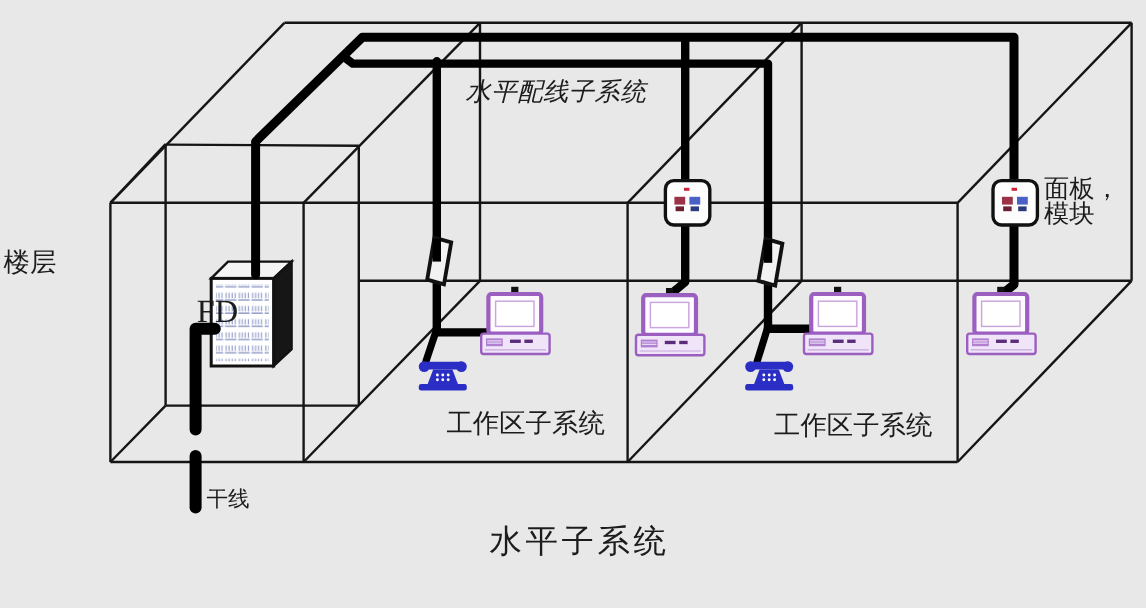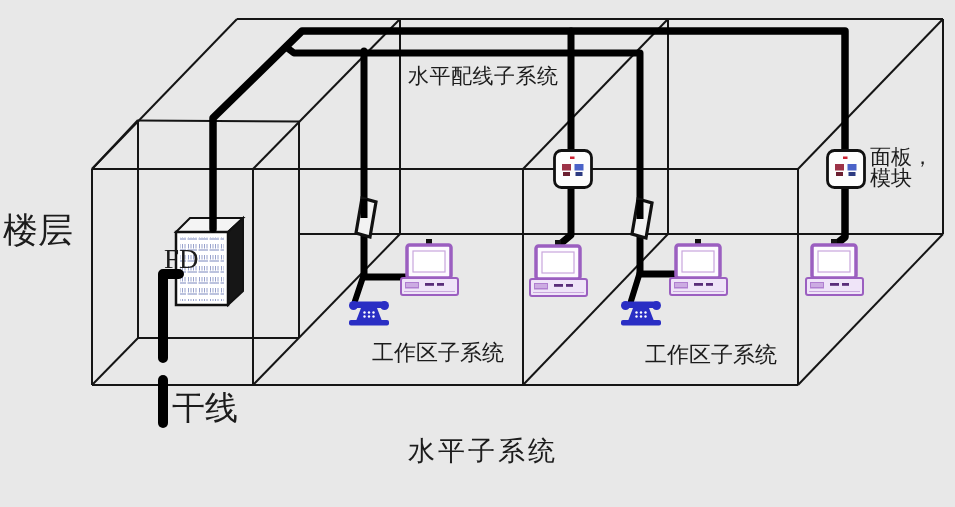--- a/index.html
+++ b/index.html
@@ -1,24 +1,24 @@
 <!DOCTYPE html>
 <html><head>
 <meta charset="utf-8">
 <style>
   html,body{margin:0;padding:0;}
   body{width:955px;height:507px;background:#e8e8e8;overflow:hidden;
        font-family:"Liberation Serif","DejaVu Serif",serif;}
   .stage{position:relative;width:955px;height:507px;background:#e8e8e8;}
   .stage svg{position:absolute;left:0;top:0;}
   .lbl{position:absolute;color:#1c1c1c;white-space:nowrap;line-height:1.15;}
-  .lbl-floor{left:3px;top:215px;font-size:35px;line-height:32px;}
+  .lbl-floor{left:3px;top:203px;font-size:22px;line-height:32px;}
   .lbl-fd{left:164px;top:196px;font-size:27px;margin-top:48px;}
-  .lbl-trunk{left:172px;top:390px;font-size:33px;}
-  .lbl-horiz-cabling{left:408px;top:64px;font-size:21px;letter-spacing:0.5px;}
+  .lbl-trunk{left:172px;top:406px;font-size:18px;}
+  .lbl-horiz-cabling{left:388px;top:64px;font-size:21px;letter-spacing:0.5px;font-style:italic;}
   .lbl-work1{left:372px;top:340px;font-size:22px;}
   .lbl-work2{left:645px;top:342px;font-size:22px;}
   .lbl-panel{left:870px;top:147px;font-size:21px;line-height:21px;}
   .lbl-horiz-sub{left:408px;top:436px;font-size:27px;letter-spacing:3px;}
 </style>
 </head>
 <body>
 
 <div class="stage">
 <svg width="955" height="507" viewBox="0 0 955 507">

